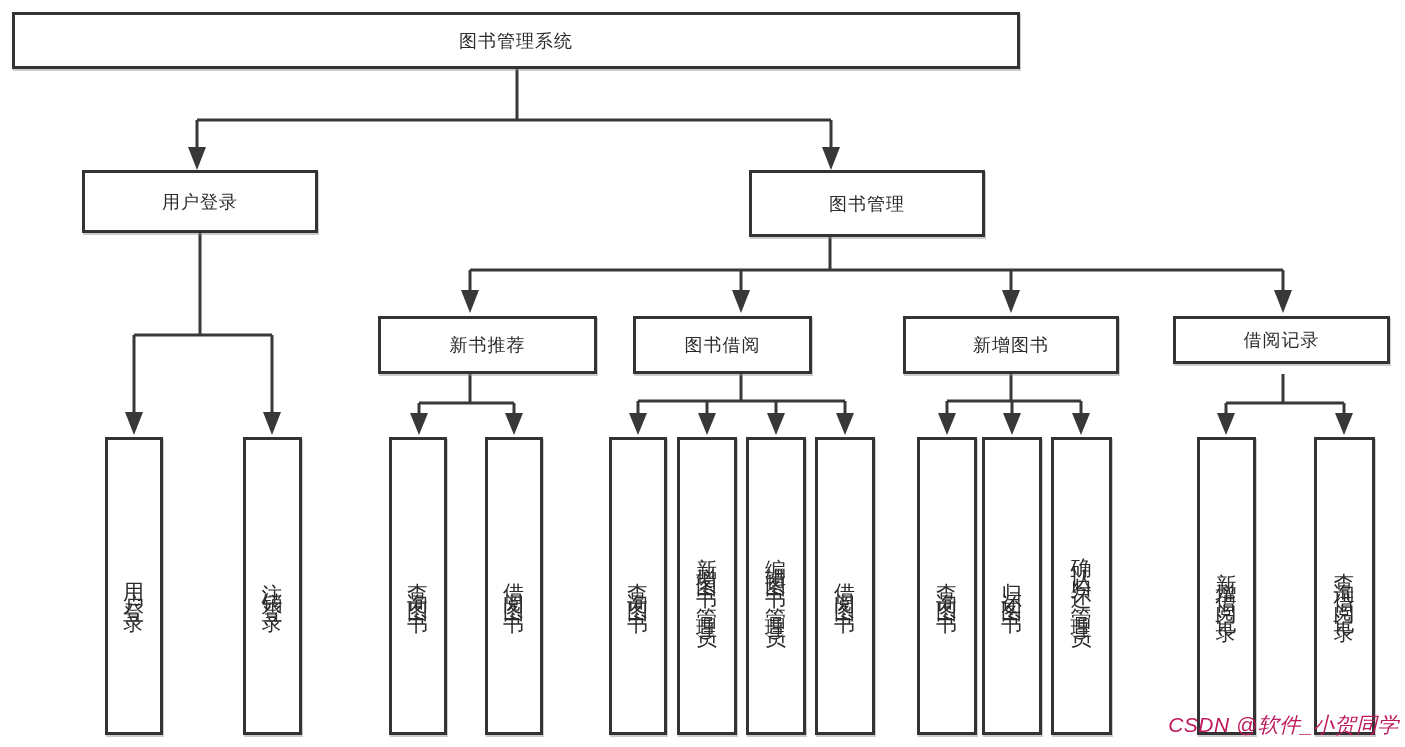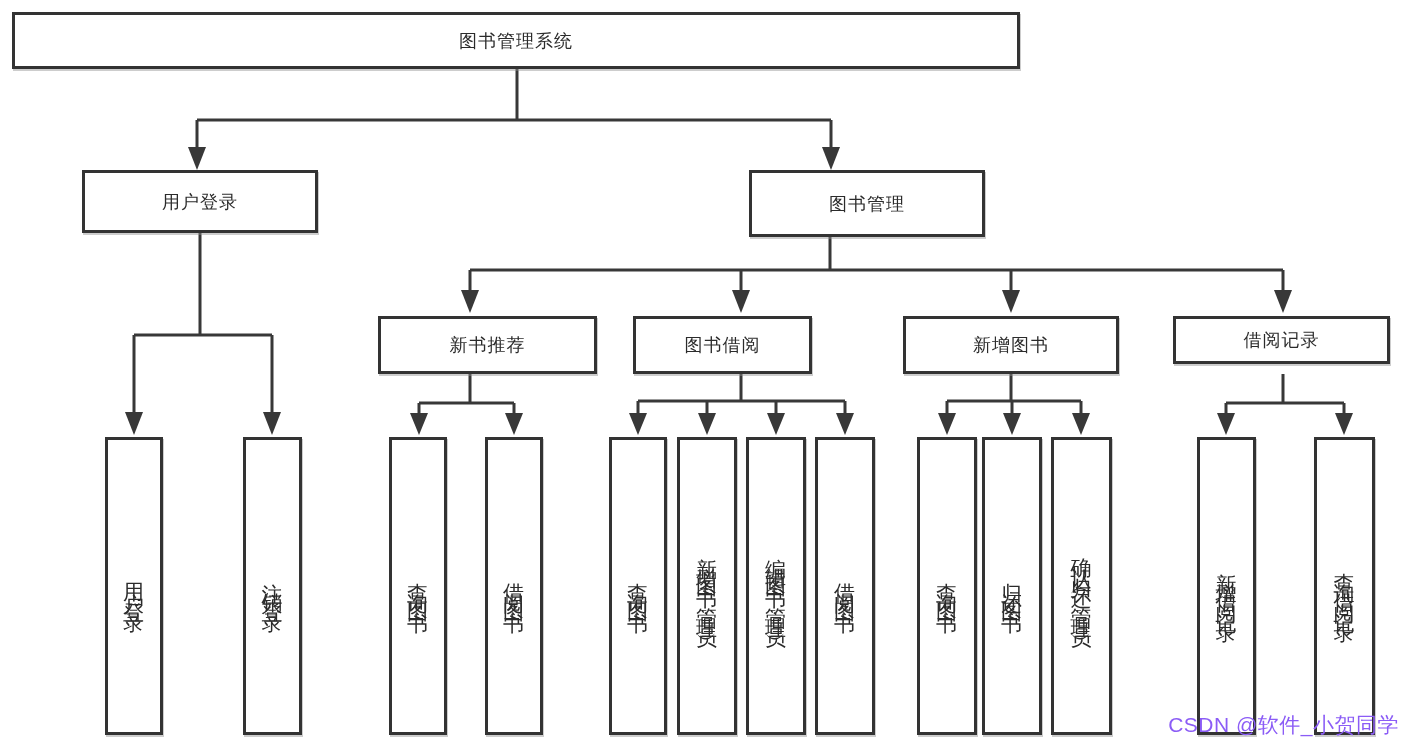--- a/index.html
+++ b/index.html
@@ -46,24 +46,25 @@
     font-size: 21px;
     letter-spacing: 10px;
     line-height: 1;
     white-space: nowrap;
   }
   .watermark {
     position: absolute;
     right: 6px;
     top: 711px;
     font-size: 21px;
-    color: #8b5cf6;
+    color: #be185d;
     letter-spacing: 0.5px;
     z-index: 3;
     white-space: nowrap;
+    font-style: italic;
   }
 </style>
 </head>
 <body>
 
 <div class="canvas">
 
   <svg class="connectors" viewBox="0 0 1405 747" xmlns="http://www.w3.org/2000/svg">
     <g stroke="#383838" stroke-width="3" fill="none">
 

